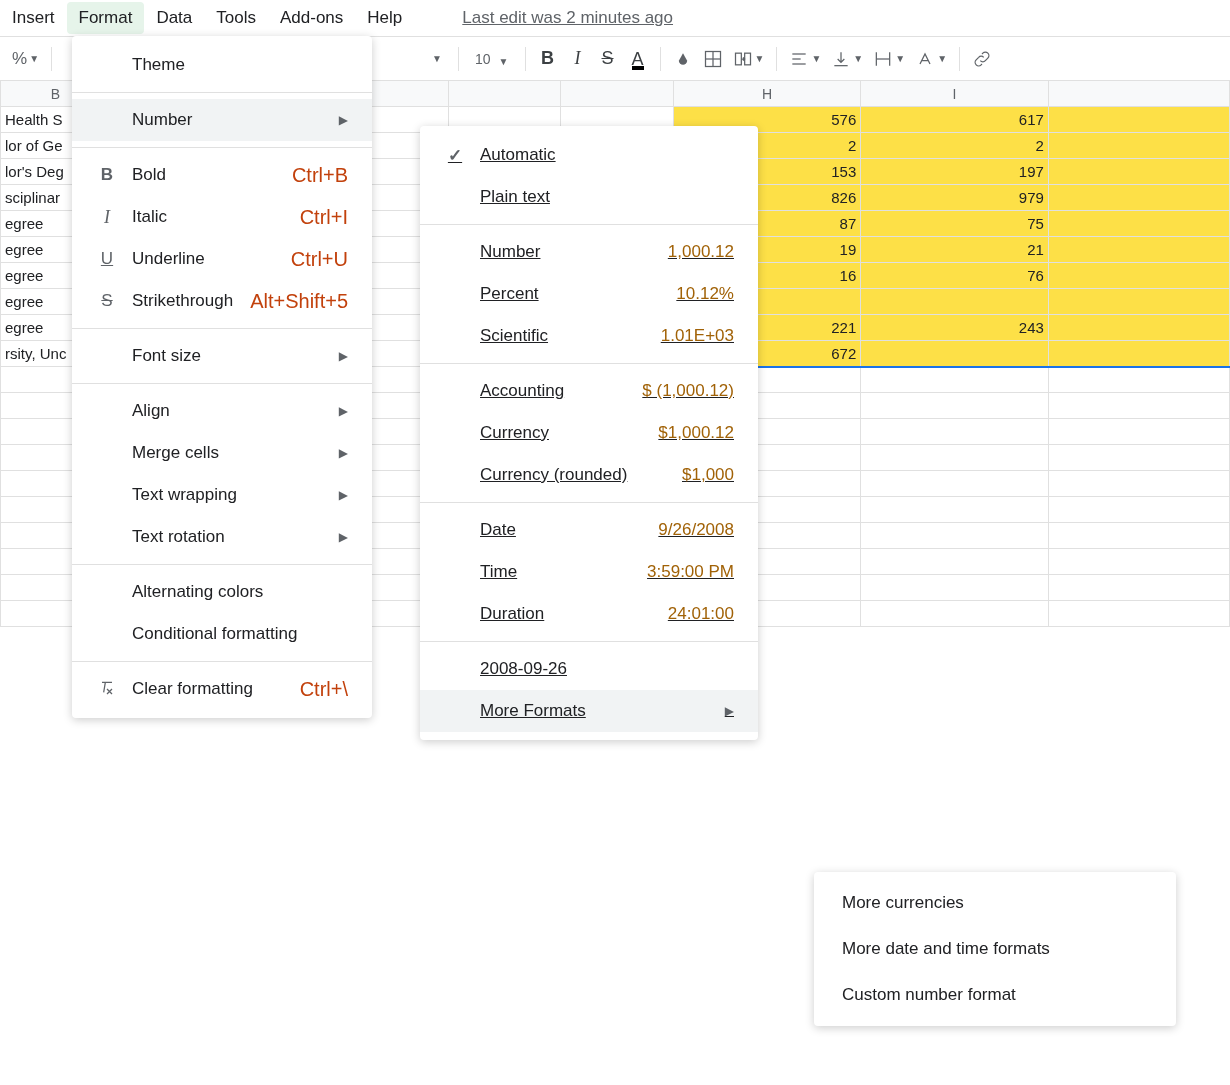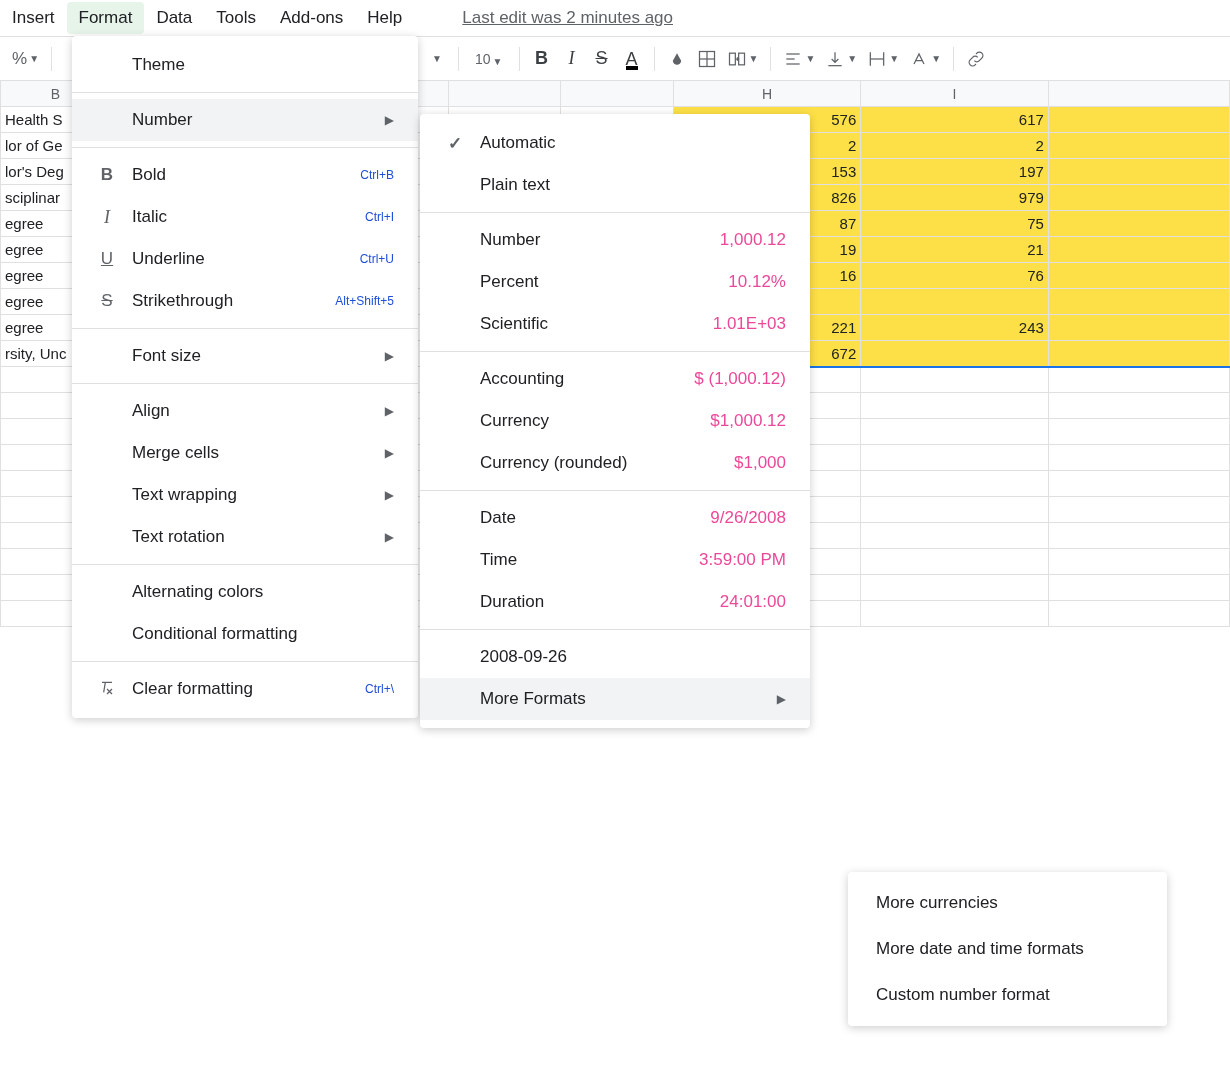--- a/index.html
+++ b/index.html
@@ -56,21 +56,21 @@
     min-width:28px;
     height:28px;
     padding:0 4px;
     border-radius:4px;
     cursor:pointer;
     font-size:17px;
   }
   .toolbar .tb-sep { width:1px; height:24px; background:#e0e0e0; margin:0 6px; }
   .tb-dd { font-size:10px; margin-left:2px; }
   .font-size-box {
-    display:flex; align-items:flex-end; 
+    display:flex; align-items:flex-end; gap:6px;
     padding:0 8px;
   }
   .bold-letter { font-weight:bold; font-size:18px; color:#3c4043; }
   .italic-letter { font-style:italic; font-size:18px; color:#3c4043; font-family: "Times New Roman", serif;}
   .strike-letter { text-decoration:line-through; font-size:18px; color:#3c4043;}
   .text-color-A {
     font-size:18px; color:#3c4043; position:relative; display:inline-block; line-height:14px;
   }
   .text-color-A::after {
     content:""; position:absolute; left:0; right:0; bottom:-4px; height:4px; background:#000;
@@ -122,31 +122,31 @@
   .menu .menu-row {
     display:flex;
     align-items:center;
     height:42px;
     padding:0 24px 0 24px;
     cursor:pointer;
     gap:14px;
   }
   .menu .menu-row.hov { background:#f1f3f4; }
   .menu .menu-row .label { flex:1; }
-  .menu .menu-row .sample { color:#ec4899; text-align:right; }
-  .menu .menu-row .shortcut { color:#1d4ed8; font-size:12px; }
+  .menu .menu-row .sample { color:#a16207; text-align:right; }
+  .menu .menu-row .shortcut { color:#c2410c; font-size:20px; }
   .menu .menu-row .arrow { font-size:12px; color:#5f6368; }
   .menu .menu-row .lead-ico { width:22px; display:flex; justify-content:center; color:#5f6368;}
   .menu hr { border:none; border-top:1px solid #e0e0e0; margin:6px 0; }
   .check::before { content:"✓"; font-weight:bold; }
 
   
-  #format-menu { top:36px; left:72px; width:346px; }
-  #number-menu { top:114px; left:420px; width:390px; }
-  #more-formats-menu { top:872px; left:848px; width:319px; }
+  #format-menu { top:36px; left:72px; width:300px; }
+  #number-menu { top:126px; left:420px; width:338px;text-decoration:underline; }
+  #more-formats-menu { top:872px; left:814px; width:362px; }
   #more-formats-menu .menu-row { height:46px; padding-left:28px; }
 
   .lead-B { font-weight:bold; font-size:17px;}
   .lead-I { font-style:italic; font-family:"Times New Roman",serif; font-size:18px;}
   .lead-U { text-decoration:underline; font-size:17px;}
   .lead-S { text-decoration:line-through; font-size:17px;}
 </style>
 </head>
 <body>
 

